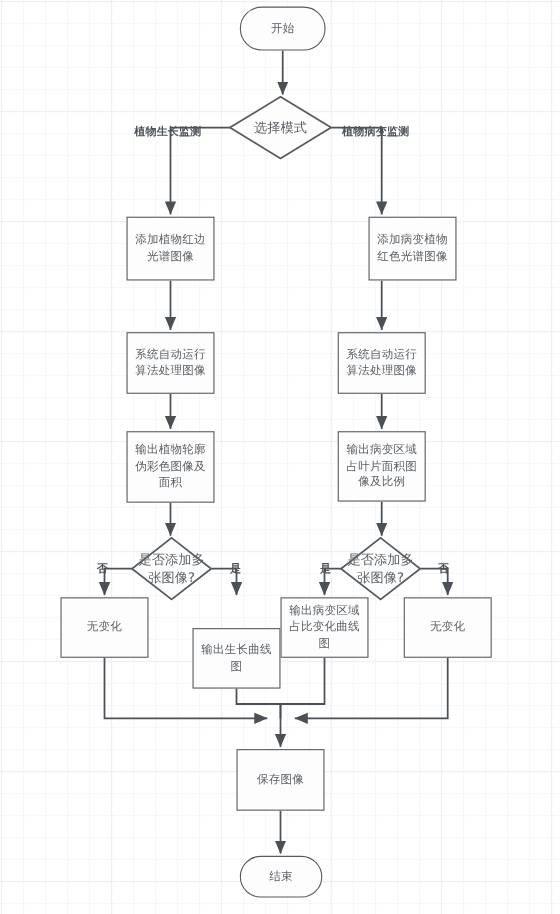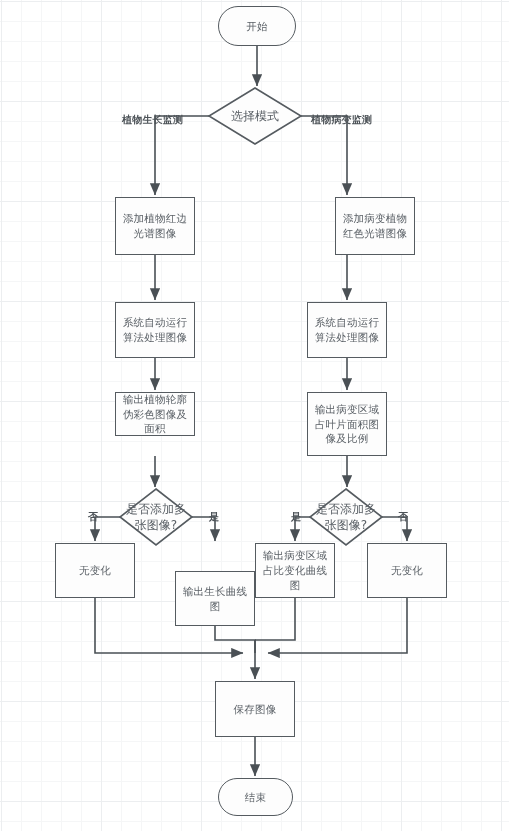--- a/index.html
+++ b/index.html
@@ -138,21 +138,21 @@
 
   <div class="node" style="left:307px;top:197px;width:80px;height:58px;margin-left:28px;">添加病变植物
 红色光谱图像</div>
 
   <div class="node" style="left:115px;top:302px;width:80px;height:56px;">系统自动运行
 算法处理图像</div>
 
   <div class="node" style="left:307px;top:302px;width:80px;height:56px;">系统自动运行
 算法处理图像</div>
 
-  <div class="node" style="left:115px;top:392px;width:80px;height:44px;">输出植物轮廓
+  <div class="node" style="left:115px;top:392px;width:80px;height:65px;">输出植物轮廓
 伪彩色图像及
 面积</div>
 
   <div class="node" style="left:307px;top:392px;width:80px;height:64px;">输出病变区域
 占叶片面积图
 像及比例</div>
 
   <div class="decision" style="left:120px;top:489px;width:72px;height:56px;">
     <span class="dlabel">是否添加多
 张图像?</span>

